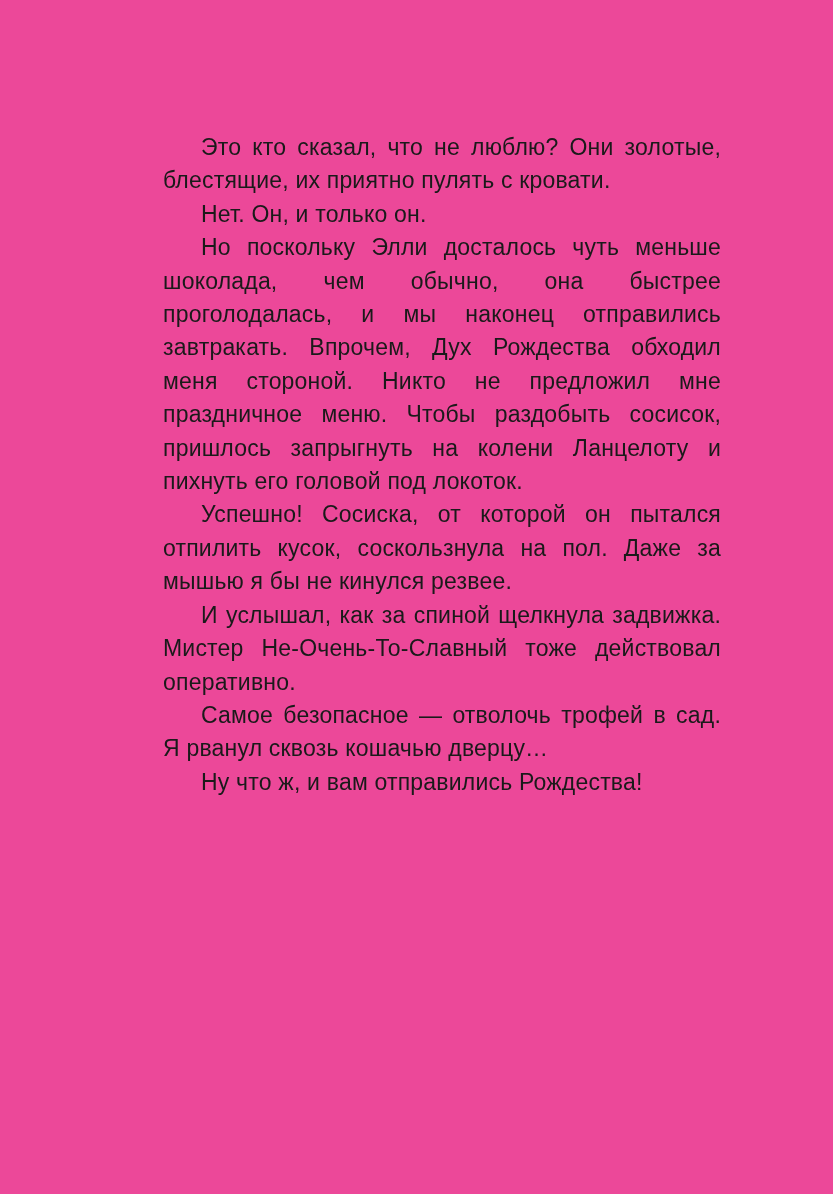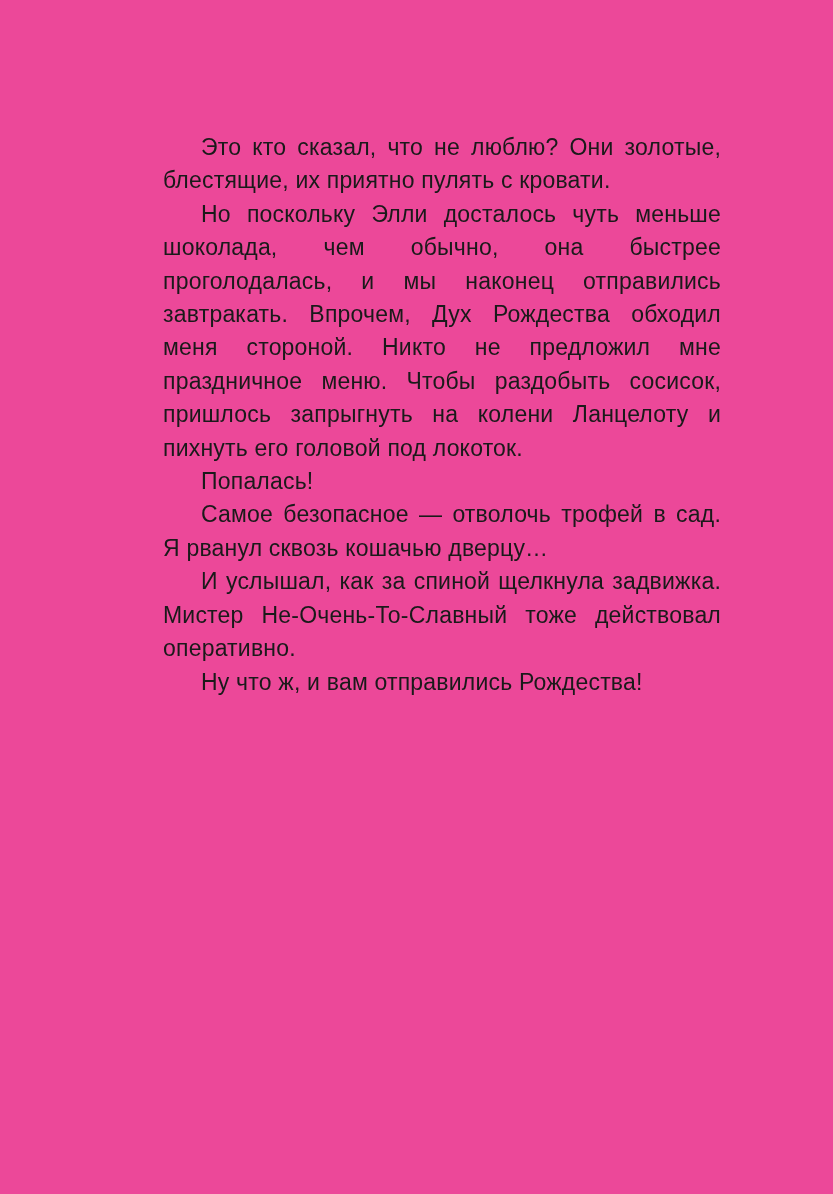--- a/index.html
+++ b/index.html
@@ -38,19 +38,20 @@
     padding: 0;
     text-indent: 38px;
   }
 </style>
 </head>
 <body>
 
 <div class="page">
   <div class="text-block">
     <p>Это кто сказал, что не люблю? Они золотые, блестящие, их приятно пулять с кровати.</p>
+    <p>Нет. Он, и только он.</p>
     <p>Но поскольку Элли досталось чуть меньше шоколада, чем обычно, она быстрее проголодалась, и мы наконец отправились завтракать. Впрочем, Дух Рождества обходил меня стороной. Никто не предложил мне праздничное меню. Чтобы раздобыть сосисок, пришлось запрыгнуть на колени Ланцелоту и пихнуть его головой под локоток.</p>
-    <p>Попалась!</p>
+    <p>Успешно! Сосиска, от которой он пытался отпилить кусок, соскользнула на пол. Даже за мышью я бы не кинулся резвее.</p>
+    <p>И услышал, как за спиной щелкнула задвижка. Мистер Не-Очень-То-Славный тоже действовал оперативно.</p>
     <p>Самое безопасное — отволочь трофей в сад. Я рванул сквозь кошачью дверцу…</p>
-    <p>И услышал, как за спиной щелкнула задвижка. Мистер Не-Очень-То-Славный тоже действовал оперативно.</p>
     <p>Ну что ж, и вам отправились Рождества!</p>
   </div>
 </div>
 
 </body></html>

